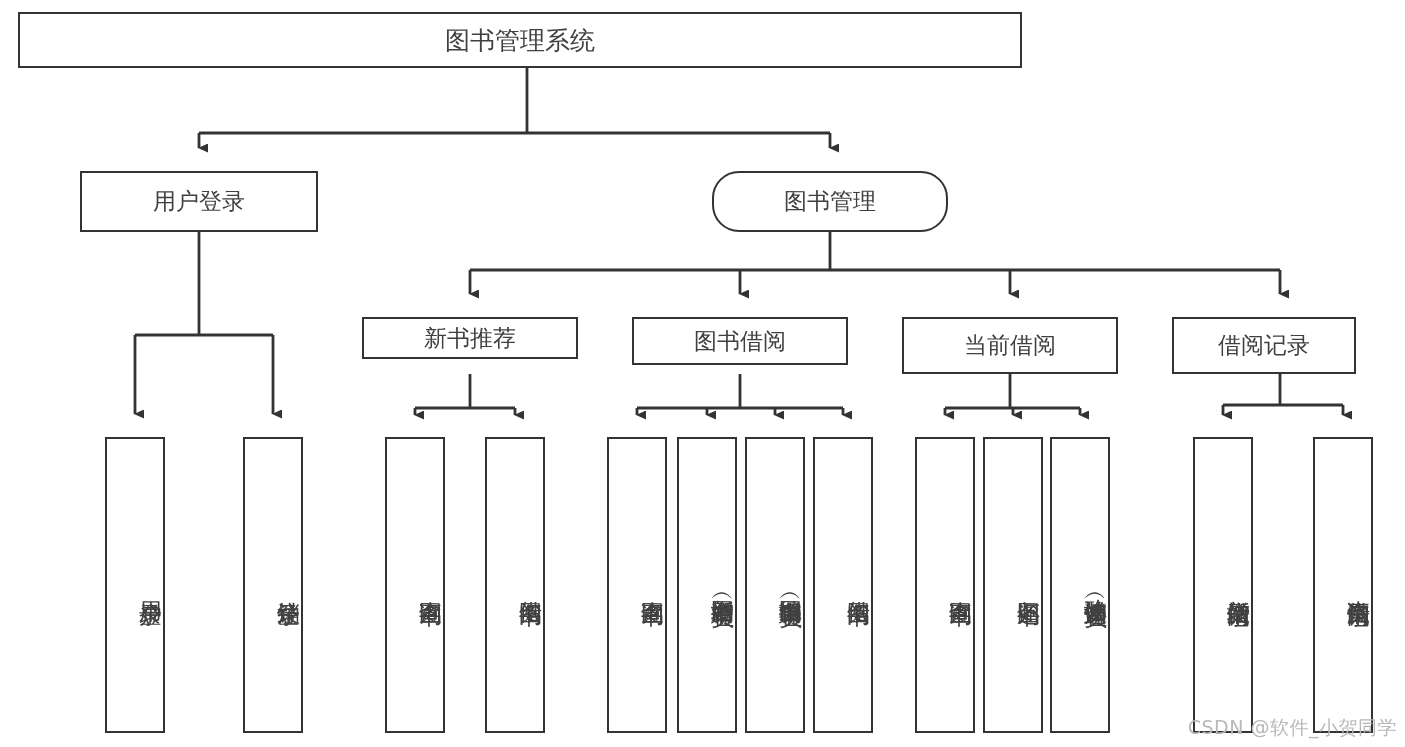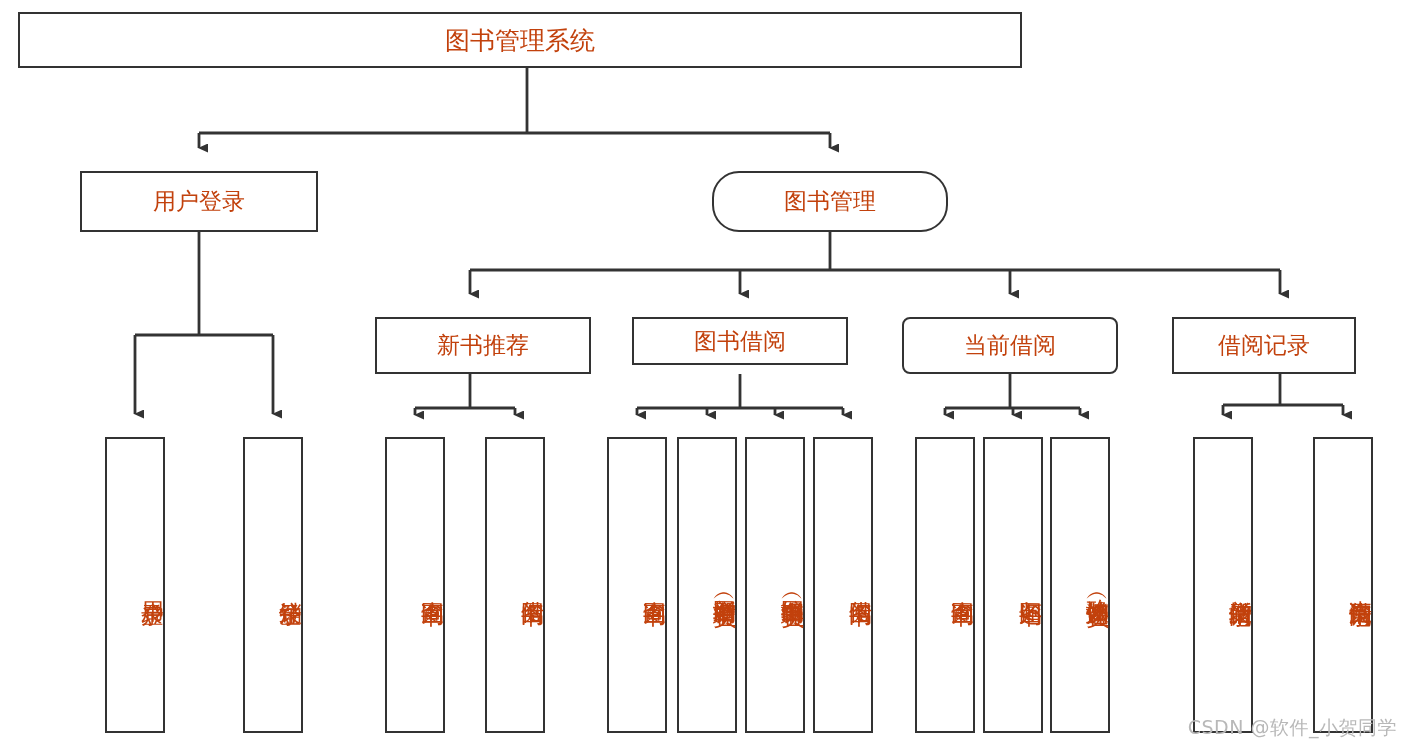--- a/index.html
+++ b/index.html
@@ -25,23 +25,22 @@
     height: 747px;
   }
   .node {
     position: absolute;
     box-sizing: border-box;
     border: 2.5px solid #333333;
     background: #ffffff;
     display: flex;
     align-items: center;
     justify-content: center;
-    color: #c2410c;
+    color: #404040;
     z-index: 5;
-    font-family: Liberation Mono, monospace;
   }
   .node.root {
     font-size: 25px;
   }
   .node.level2 {
     font-size: 23px;
   }
   .node.level3 {
     font-size: 23px;
   }
@@ -130,27 +129,27 @@
     <span>图书管理系统</span>
   </div>
 
   <div class="node level2" style="left:80px; top:171px; width:238px; height:61px;">
     <span>用户登录</span>
   </div>
   <div class="node level2" style="left:712px; top:171px; width:236px; height:61px;border-radius:27px;">
     <span>图书管理</span>
   </div>
 
-  <div class="node level3" style="left:375px; top:317px; width:216px; height:57px;">
+  <div class="node level3" style="left:362px; top:317px; width:216px; height:42px;">
     <span>新书推荐</span>
   </div>
   <div class="node level3" style="left:632px; top:317px; width:216px; height:48px;">
     <span>图书借阅</span>
   </div>
-  <div class="node level3" style="left:902px; top:317px; width:216px; height:57px;border-radius:8px;">
+  <div class="node level3" style="left:902px; top:317px; width:216px; height:57px;">
     <span>当前借阅</span>
   </div>
   <div class="node level3" style="left:1172px; top:317px; width:184px; height:57px;">
     <span>借阅记录</span>
   </div>
 
   <div class="node leaf" style="left:105px; top:437px; width:60px; height:296px;">
     <span>用户登录</span>
   </div>
   <div class="node leaf" style="left:243px; top:437px; width:60px; height:296px;">

